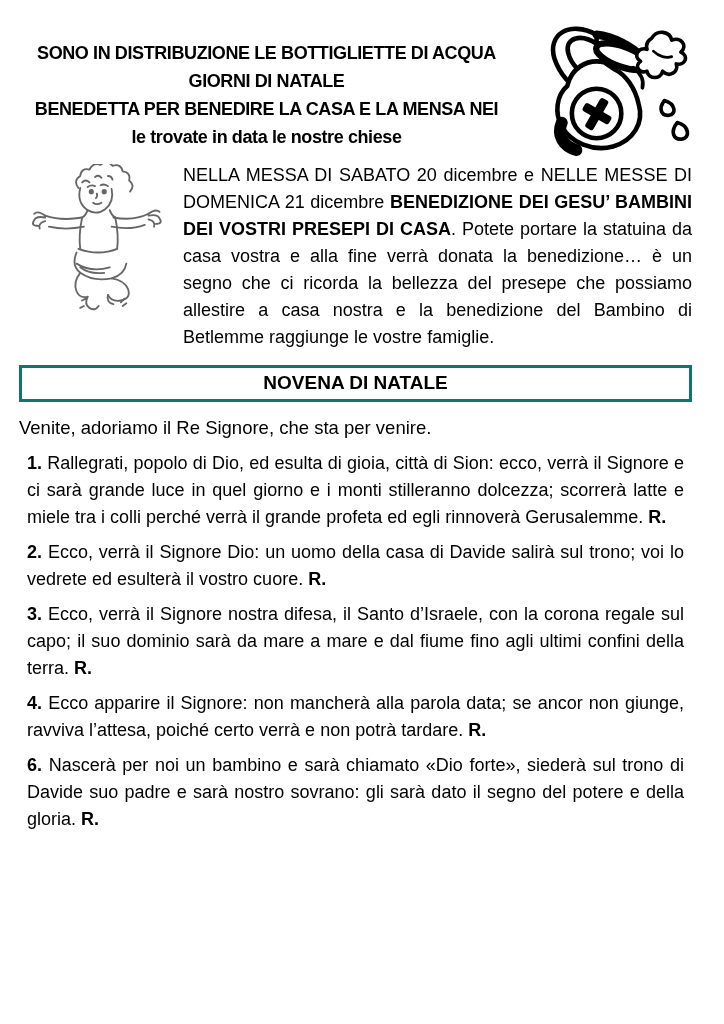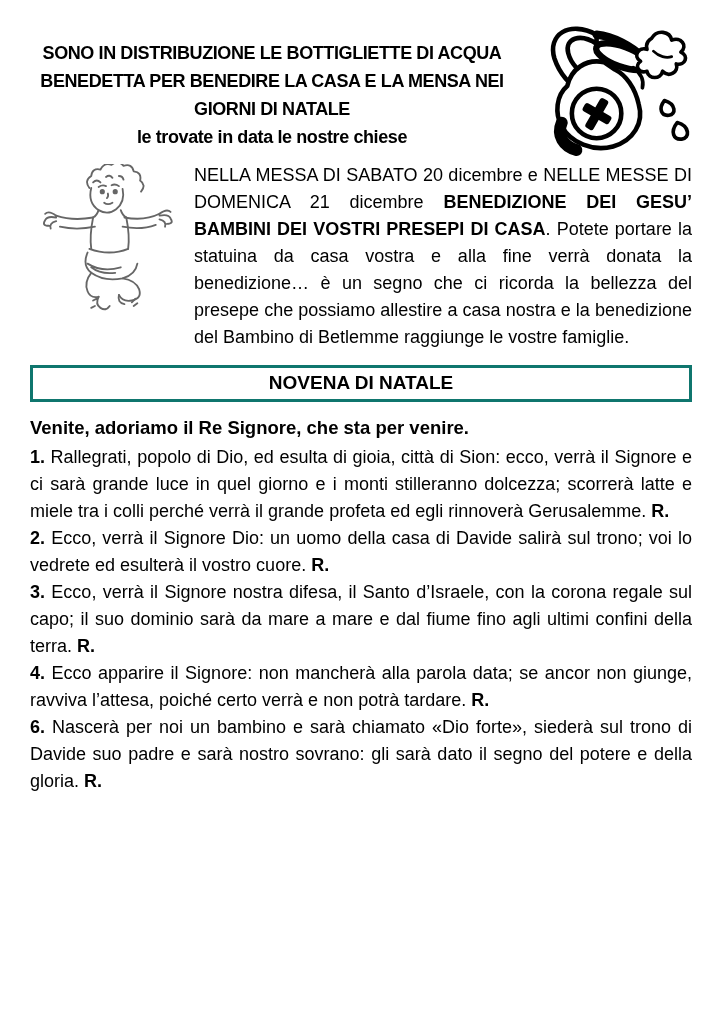--- a/index.html
+++ b/index.html
@@ -7,21 +7,21 @@
     padding: 0;
     width: 724px;
     height: 1024px;
     background: #ffffff;
     overflow: hidden;
   }
   .page {
     box-sizing: border-box;
     width: 724px;
     height: 1007px;
-    padding: 18px 32px 0 30px;
+    padding: 18px 32px 0 19px;
     font-family: "Liberation Sans", sans-serif;
     color: #000;
   }
   
   .top-row { display: flex; align-items: flex-start; }
   .header-text {
     flex: 1;
     padding-top: 22px;
     text-align: center;
     font-weight: bold;
@@ -51,42 +51,42 @@
     border: 3px solid #0f766e;
     margin: 14px 0 12px 0;
     padding: 4px 0 5px 0;
     text-align: center;
     font-weight: bold;
     font-size: 19px;
   }
   
   .intro {
     margin: 0 0 2px 0;
-    font-weight: bold;
+    font-weight: normal;
     font-size: 18.5px;
     line-height: 1.5;
   }
   .item {
-    margin: 0;
+    margin: 8px;
     font-size: 18px;
     line-height: 1.5;
     text-align: justify;
   }
   .item .num, .item .resp { font-weight: bold; }
 </style>
 </head>
 <body>
 
 <div class="page">
 
   <div class="top-row">
     <div class="header-text">
       <div>SONO IN DISTRIBUZIONE LE BOTTIGLIETTE DI ACQUA</div>
+      <div>GIORNI DI NATALE</div>
       <div>BENEDETTA PER BENEDIRE LA CASA E LA MENSA NEI</div>
-      <div>GIORNI DI NATALE</div>
       <div>le trovate in data le nostre chiese</div>
     </div>
     <div class="jug-wrap">
       <svg viewBox="0 0 190 155" width="178" height="142" aria-hidden="true">
         <g fill="#fff" stroke="#000" stroke-linecap="round" stroke-linejoin="round">
           <path d="M88 16 C58 0 34 16 42 42 C48 60 60 72 74 80 L84 66 C70 58 60 48 57 36 C53 20 70 14 88 26 Z" stroke-width="5"></path>
           <path d="M88 16 C106 18 126 28 140 42" fill="none" stroke-width="9"></path>
           <path d="M96 46 C76 42 60 54 56 72 C44 82 42 102 50 116 C60 134 84 144 106 138 C128 132 140 112 134 92 C130 74 120 60 108 54 Z" stroke-width="5"></path>
           <ellipse cx="116" cy="40" rx="30" ry="11" transform="rotate(20 116 40)" stroke-width="7"></ellipse>
           <path d="M128 52 C136 58 140 66 138 74" fill="none" stroke-width="4"></path>

